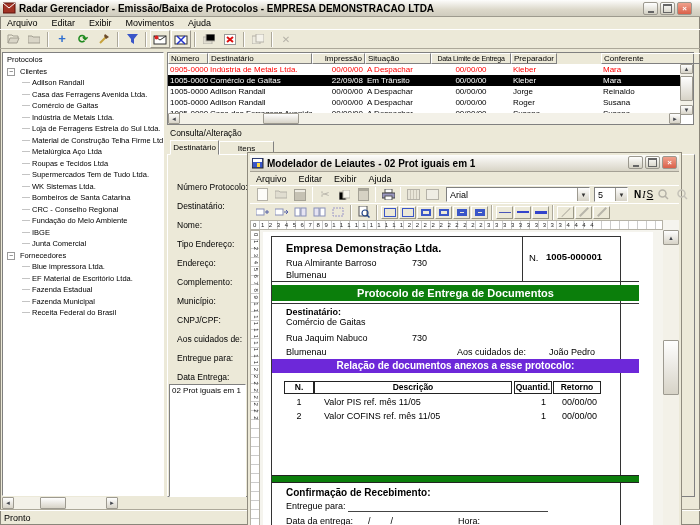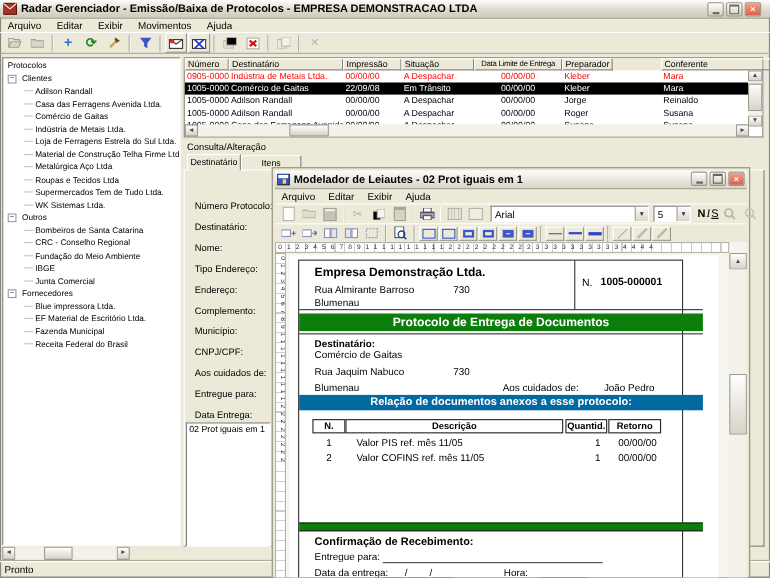--- a/index.html
+++ b/index.html
@@ -35,21 +35,21 @@
   .t-item{position:relative;padding-left:29px;height:11.5px;white-space:nowrap;overflow:hidden;}
   .t-item::before{content:"";position:absolute;left:19px;top:5px;width:8px;border-top:1px solid #c4c4c4;}
   
   .grid{left:167px;top:52px;width:527px;height:73px;background:#fff;border:1px solid #808080;box-sizing:border-box;font-size:8px;}
   .ghead{display:flex;height:11px;background:#ece9d8;}
   .gh{border:1px solid;border-color:#fff #808080 #808080 #fff;box-sizing:border-box;padding:0 2px;line-height:9px;
       white-space:nowrap;overflow:hidden;flex:none;}
   .grows{height:51px;overflow:hidden;}
   .grow{display:flex;height:11px;line-height:11px;}
   .gc{flex:none;padding:0 2px;white-space:nowrap;overflow:hidden;box-sizing:border-box;}
-  .c0{width:40px;} .c1{width:104px;} .c2{width:53px;} .c3{width:66px;}
+  .c0{width:40px;} .c1{width:104px;} .c2{width:53px;text-align:right;} .c3{width:66px;}
   .c4{width:80px;text-align:center;} .c5{width:46px;} .c6{width:124px;margin-left:44px;}
   .r-red{color:#ff0000;} .r-sel{background:#000;color:#fff;}
   .tight{font-size:7px;letter-spacing:-0.2px;}
   
   .sb{background:linear-gradient(180deg,#fefefe,#d7d3c7);border:1px solid #9d9a90;border-radius:1px;box-sizing:border-box;
       display:flex;align-items:center;justify-content:center;font-size:6px;color:#44474e;flex:none;}
   .track{background:#f3f1e8;}
   .gvs{position:absolute;right:0;top:11px;width:13px;height:51px;}
   .ghs{position:absolute;left:0;bottom:0;width:513px;height:11px;display:flex;}
   
@@ -208,29 +208,29 @@
     <div class="t-item">Adilson Randall</div>
     <div class="t-item">Casa das Ferragens Avenida Ltda.</div>
     <div class="t-item">Comércio de Gaitas</div>
     <div class="t-item">Indústria de Metais Ltda.</div>
     <div class="t-item">Loja de Ferragens Estrela do Sul Ltda.</div>
     <div class="t-item">Material de Construção Telha Firme Ltda</div>
     <div class="t-item">Metalúrgica Aço Ltda</div>
     <div class="t-item">Roupas e Tecidos Ltda</div>
     <div class="t-item">Supermercados Tem de Tudo Ltda.</div>
     <div class="t-item">WK Sistemas Ltda.</div>
-    <div class="t-group"><span class="pm">−</span><span>Outros</span></div>
     <div class="t-item">Bombeiros de Santa Catarina</div>
     <div class="t-item">CRC - Conselho Regional</div>
     <div class="t-item">Fundação do Meio Ambiente</div>
     <div class="t-item">IBGE</div>
     <div class="t-item">Junta Comercial</div>
     <div class="t-group"><span class="pm">−</span><span>Fornecedores</span></div>
     <div class="t-item">Blue impressora Ltda.</div>
     <div class="t-item">EF Material de Escritório Ltda.</div>
+    <div class="t-item">Fazenda Estadual</div>
     <div class="t-item">Fazenda Municipal</div>
     <div class="t-item">Receita Federal do Brasil</div>
   </div>
 
   <div class="abs thscroll">
     <span class="sb" style="width:12px;height:12px;">◄</span>
     <span class="track" style="flex:1;position:relative;">
         <span class="sb" style="position:absolute;left:26px;top:0;width:26px;height:12px;"></span>
       </span>
     <span class="sb" style="width:12px;height:12px;">►</span>
@@ -519,21 +519,21 @@
 
             <div class="docel" style="left:0;top:66px;width:367px;border-top:1px solid #333;"></div>
             <div class="docel" style="left:14px;top:70px;font-weight:bold;">Destinatário:</div>
             <div class="docel" style="left:14px;top:80px;">Comércio de Gaitas</div>
             <div class="docel" style="left:14px;top:96px;">Rua Jaquim Nabuco</div>
             <div class="docel" style="left:140px;top:96px;">730</div>
             <div class="docel" style="left:14px;top:110px;">Blumenau</div>
             <div class="docel" style="left:185px;top:110px;">Aos cuidados de:</div>
             <div class="docel" style="left:277px;top:110px;">João Pedro</div>
 
-            <div class="banner" style="top:122px;height:14px;line-height:14px;font-size:10px;background:#0369a1;">Relação de documentos anexos a esse protocolo:</div>
+            <div class="banner" style="top:122px;height:14px;line-height:14px;font-size:10px;background:#6d28d9;">Relação de documentos anexos a esse protocolo:</div>
 
             <div class="thcell" style="left:12px;top:144px;width:30px;">N.</div>
             <div class="thcell" style="left:42px;top:144px;width:198px;">Descrição</div>
             <div class="thcell" style="left:242px;top:144px;width:38px;">Quantid.</div>
             <div class="thcell" style="left:281px;top:144px;width:48px;">Retorno</div>
             <div class="docel" style="left:12px;top:160px;width:30px;text-align:center;">1</div>
             <div class="docel" style="left:52px;top:160px;">Valor PIS ref. mês 11/05</div>
             <div class="docel" style="left:242px;top:160px;width:32px;text-align:right;">1</div>
             <div class="docel" style="left:281px;top:160px;width:44px;text-align:right;">00/00/00</div>
             <div class="docel" style="left:12px;top:174px;width:30px;text-align:center;">2</div>

